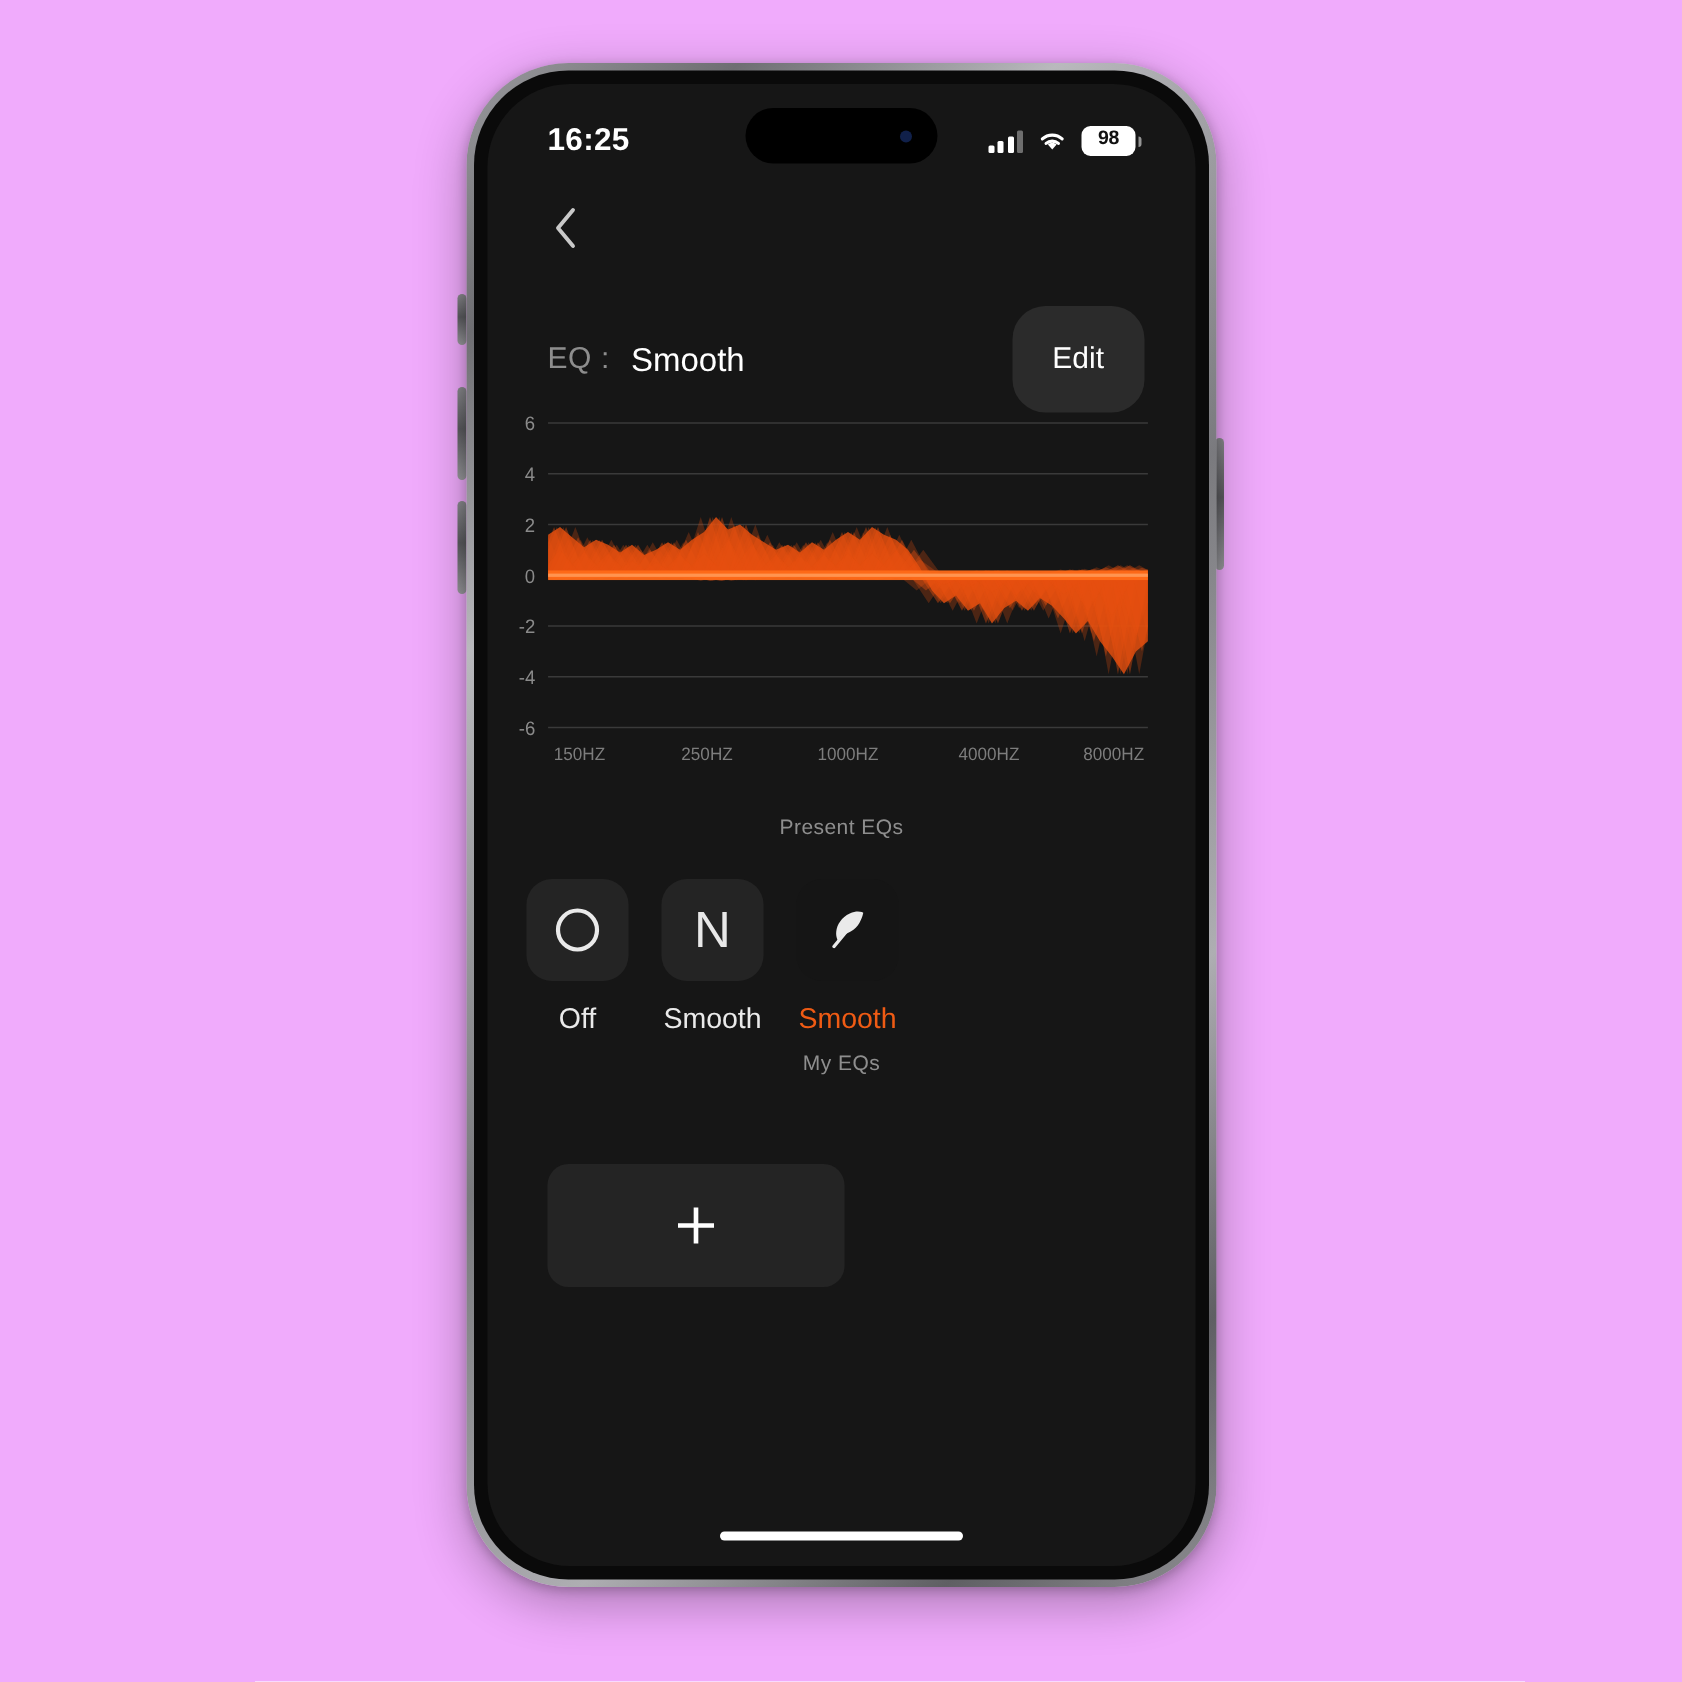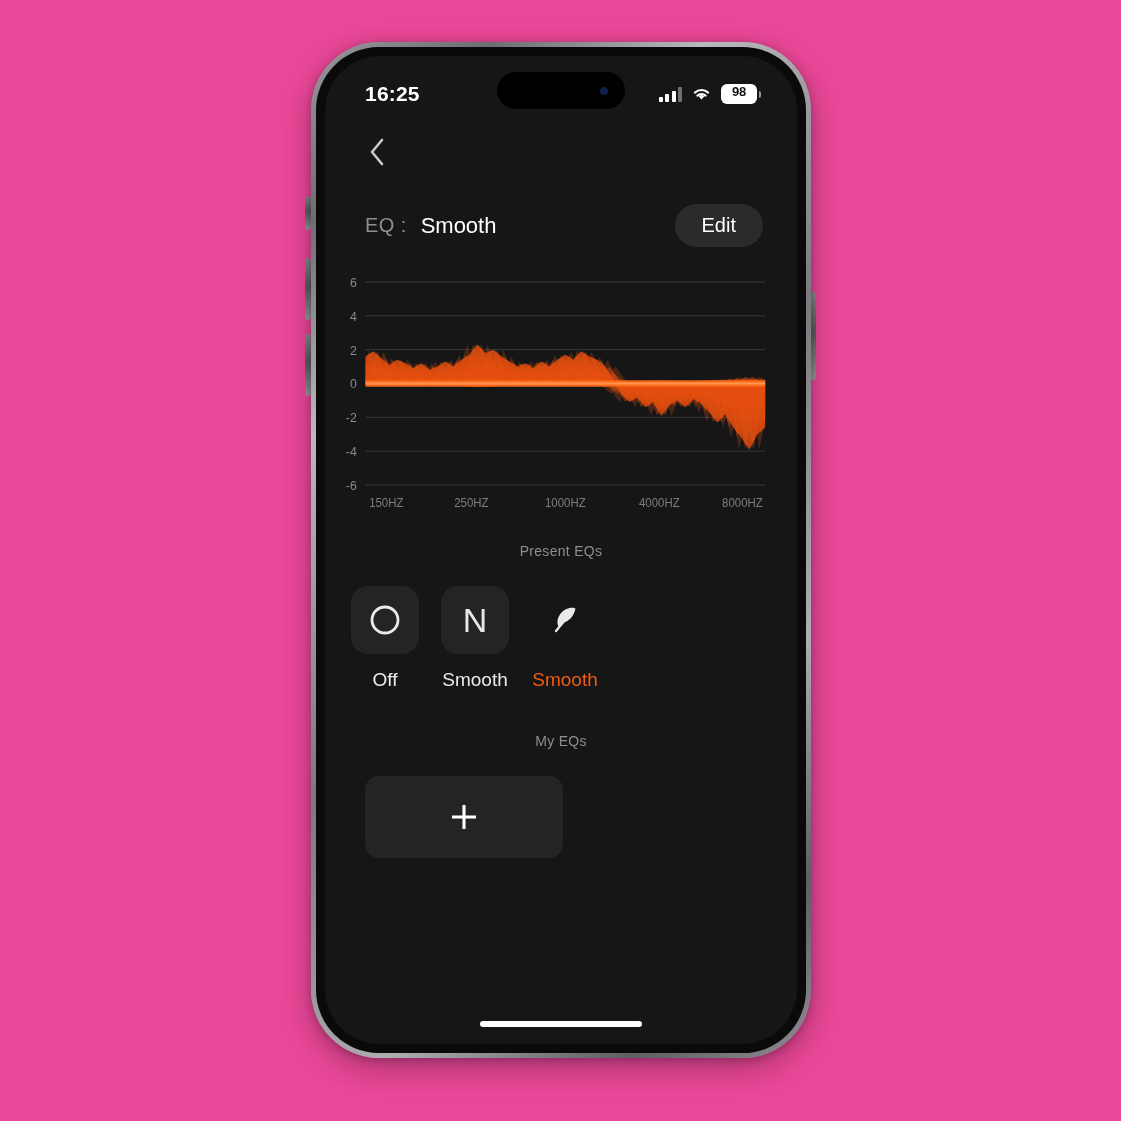--- a/index.html
+++ b/index.html
@@ -2,21 +2,21 @@
 <html><head>
 <meta charset="utf-8">
 <style>
   * { margin:0; padding:0; box-sizing:border-box; }
   html, body {
     width:1121px; height:1121px;
     background:#ffffff;
     font-family:"Liberation Sans", sans-serif;
     overflow:hidden;
   }
-  #stage { position:relative; width:1121px; height:1121px; background:#ec4899; }
+  #stage { position:relative; width:1121px; height:1121px; background:#f0abfc; }
 
   
   .phone {
     position:absolute; left:311px; top:42px;
     width:500px; height:1016px;
     border-radius:68px;
     background:linear-gradient(135deg,#9a9a9e 0%,#6e6e72 12%,#b9b9bd 26%,#7a7a7e 50%,#aeaeb2 72%,#5f5f63 88%,#8e8e92 100%);
     padding:5px;
     box-shadow:0 10px 34px rgba(0,0,0,.30), 0 2px 8px rgba(0,0,0,.22);
   }
@@ -101,39 +101,39 @@
     display:flex; align-items:center;
     padding:0 34px 0 40px;
   }
   .eq-label { color:#8d8d8d; font-size:20px; letter-spacing:.4px; }
   .eq-value { color:#fff; font-size:22px; margin-left:14px; }
   .edit-btn {
     margin-left:auto;
     background:#2b2b2b; color:#fff;
     font-size:20px;
     border:none; border-radius:22px;
-    padding:10px 27px;
+    padding:24px 27px;
     cursor:pointer;
   }
 
   
   .chart-wrap {
     position:absolute; left:0; top:218px; width:100%; height:245px;
     padding:0 26px 0 8px;
   }
   .chart { position:relative; width:100%; height:100%; }
   .chart svg { display:block; width:100%; height:100%; }
 
   
   .section-title {
     position:absolute; width:100%; text-align:center;
     color:#8e8e8e; font-size:14px; letter-spacing:.3px;
   }
   .t-present { top:487px; }
-  .t-myeqs   { top:677px; }
+  .t-myeqs   { top:644px; }
 
   
   .presets {
     position:absolute; left:0; top:530px; width:100%;
     display:flex; padding-left:26px; gap:22px;
   }
   .preset { width:68px; flex:0 0 auto; cursor:pointer; }
   .preset-tile {
     width:68px; height:68px; border-radius:17px;
     background:#242424;

